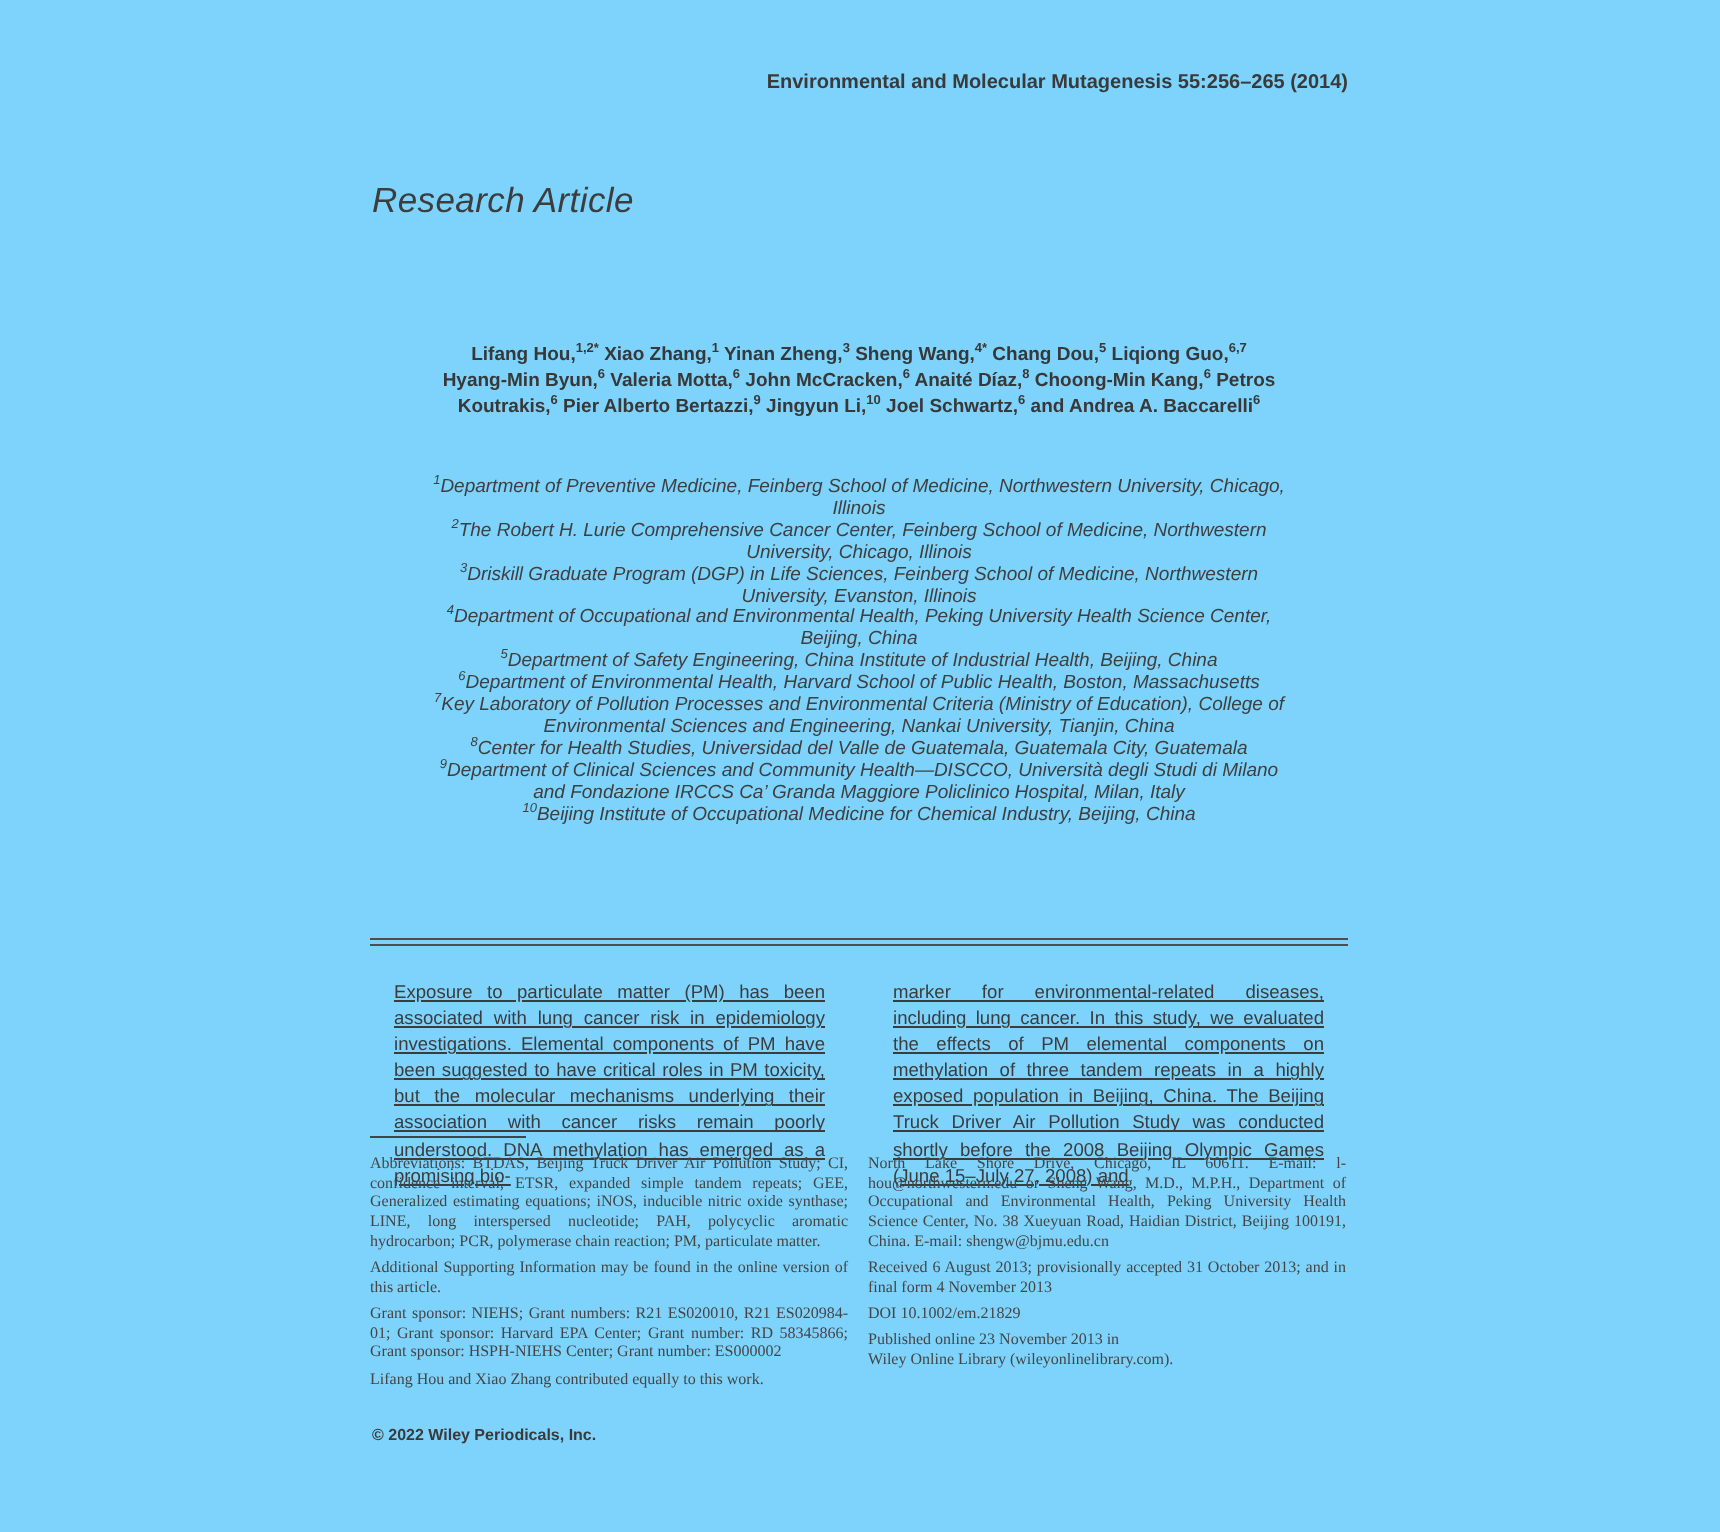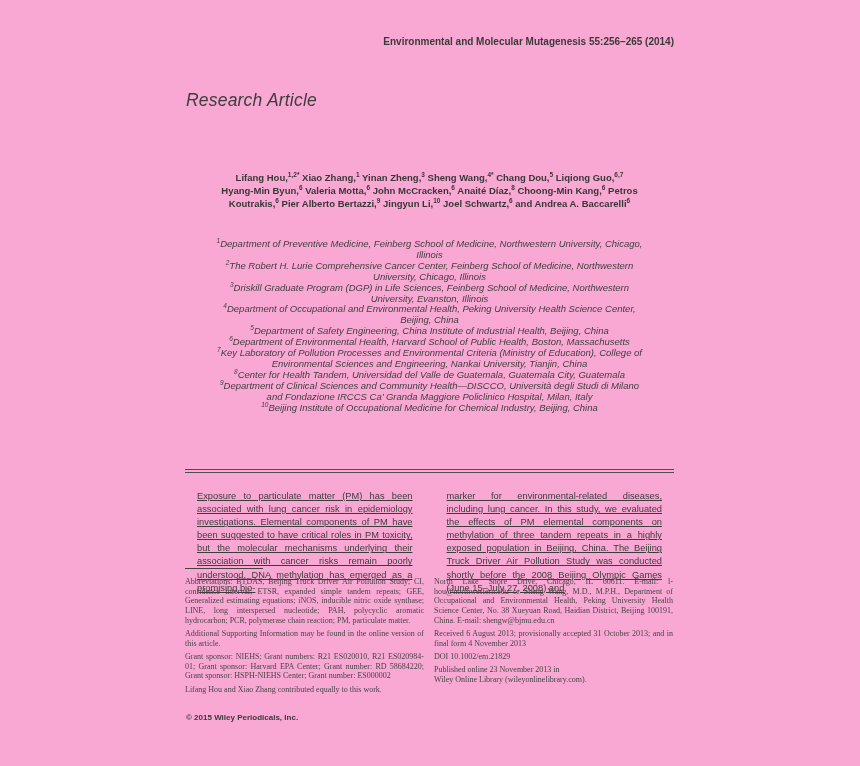--- a/index.html
+++ b/index.html
@@ -1,17 +1,17 @@
 <!DOCTYPE html>
 <html><head>
 <meta charset="utf-8">
 <style>
   html,body{margin:0;padding:0;background:#f7f7f7;}
   .page{
-    position:relative;width:860px;height:766px;background:#f9a8d4;
+    position:relative;width:860px;height:766px;background:#7dd3fc;
     font-family:"Liberation Sans",sans-serif;color:#3b3b3b;overflow:hidden;
   }
   .journal-line{
     position:absolute;top:36px;left:185px;width:489px;
     text-align:right;font-weight:bold;font-size:10px;color:#3a3a3a;
   }
   .section-label{
     position:absolute;top:90px;left:186px;
     font-style:italic;font-size:17.5px;color:#3d3d3d;letter-spacing:0.2px;text-align:right;
   }
@@ -76,45 +76,45 @@
   </div>
 
   <div class="affils" id="affils">
       <p><sup>1</sup><span>Department of Preventive Medicine, Feinberg School of Medicine, Northwestern University, Chicago, Illinois</span></p>
       <p><sup>2</sup><span>The Robert H. Lurie Comprehensive Cancer Center, Feinberg School of Medicine, Northwestern University, Chicago, Illinois</span></p>
       <p><sup>3</sup><span>Driskill Graduate Program (DGP) in Life Sciences, Feinberg School of Medicine, Northwestern University, Evanston, Illinois</span></p>
       <p><sup>4</sup><span>Department of Occupational and Environmental Health, Peking University Health Science Center, Beijing, China</span></p>
       <p><sup>5</sup><span>Department of Safety Engineering, China Institute of Industrial Health, Beijing, China</span></p>
       <p><sup>6</sup><span>Department of Environmental Health, Harvard School of Public Health, Boston, Massachusetts</span></p>
       <p><sup>7</sup><span>Key Laboratory of Pollution Processes and Environmental Criteria (Ministry of Education), College of Environmental Sciences and Engineering, Nankai University, Tianjin, China</span></p>
-      <p><sup>8</sup><span>Center for Health Tandem, Universidad del Valle de Guatemala, Guatemala City, Guatemala</span></p>
+      <p><sup>8</sup><span>Center for Health Studies, Universidad del Valle de Guatemala, Guatemala City, Guatemala</span></p>
       <p><sup>9</sup><span>Department of Clinical Sciences and Community Health—DISCCO, Università degli Studi di Milano and Fondazione IRCCS Ca’ Granda Maggiore Policlinico Hospital, Milan, Italy</span></p>
       <p><sup>10</sup><span>Beijing Institute of Occupational Medicine for Chemical Industry, Beijing, China</span></p>
     </div>
 
   <div class="abstract-rule"></div>
 
   <div class="abstract">
     <p class="abs-col">Exposure to particulate matter (PM) has been associated with lung cancer risk in epidemiology investigations. Elemental components of PM have been suggested to have critical roles in PM toxicity, but the molecular mechanisms underlying their association with cancer risks remain poorly understood. DNA methylation has emerged as a promising bio-</p>
     <p class="abs-col">marker for environmental-related diseases, including lung cancer. In this study, we evaluated the effects of PM elemental components on methylation of three tandem repeats in a highly exposed population in Beijing, China. The Beijing Truck Driver Air Pollution Study was conducted shortly before the 2008 Beijing Olympic Games (June 15–July 27, 2008) and</p>
   </div>
 
   <div class="fn-rule"></div>
 
   <div class="footnotes">
     <div class="fn-col" id="fn-left">
         <p class="fn">Abbreviations: BTDAS, Beijing Truck Driver Air Pollution Study; CI, confidence interval; ETSR, expanded simple tandem repeats; GEE, Generalized estimating equations; iNOS, inducible nitric oxide synthase; LINE, long interspersed nucleotide; PAH, polycyclic aromatic hydrocarbon; PCR, polymerase chain reaction; PM, particulate matter.</p>
         <p class="fn">Additional Supporting Information may be found in the online version of this article.</p>
-        <p class="fn">Grant sponsor: NIEHS; Grant numbers: R21 ES020010, R21 ES020984-01; Grant sponsor: Harvard EPA Center; Grant number: RD 58684220; Grant sponsor: HSPH-NIEHS Center; Grant number: ES000002</p>
+        <p class="fn">Grant sponsor: NIEHS; Grant numbers: R21 ES020010, R21 ES020984-01; Grant sponsor: Harvard EPA Center; Grant number: RD 58345866; Grant sponsor: HSPH-NIEHS Center; Grant number: ES000002</p>
         <p class="fn">Lifang Hou and Xiao Zhang contributed equally to this work.</p>
       </div>
     <div class="fn-col" id="fn-right">
         <p class="fn">North Lake Shore Drive, Chicago, IL 60611. E-mail: l-hou@northwestern.edu or Sheng Wang, M.D., M.P.H., Department of Occupational and Environmental Health, Peking University Health Science Center, No. 38 Xueyuan Road, Haidian District, Beijing 100191, China. E-mail: shengw@bjmu.edu.cn</p>
         <p class="fn">Received 6 August 2013; provisionally accepted 31 October 2013; and in final form 4 November 2013</p>
         <p class="fn">DOI 10.1002/em.21829</p>
         <p class="fn">Published online 23 November 2013 in
 Wiley Online Library (wileyonlinelibrary.com).</p>
       </div>
   </div>
 
-  <div class="copyright">© 2015 Wiley Periodicals, Inc.</div>
+  <div class="copyright">© 2022 Wiley Periodicals, Inc.</div>
 
 </div>
 
 </body></html>

